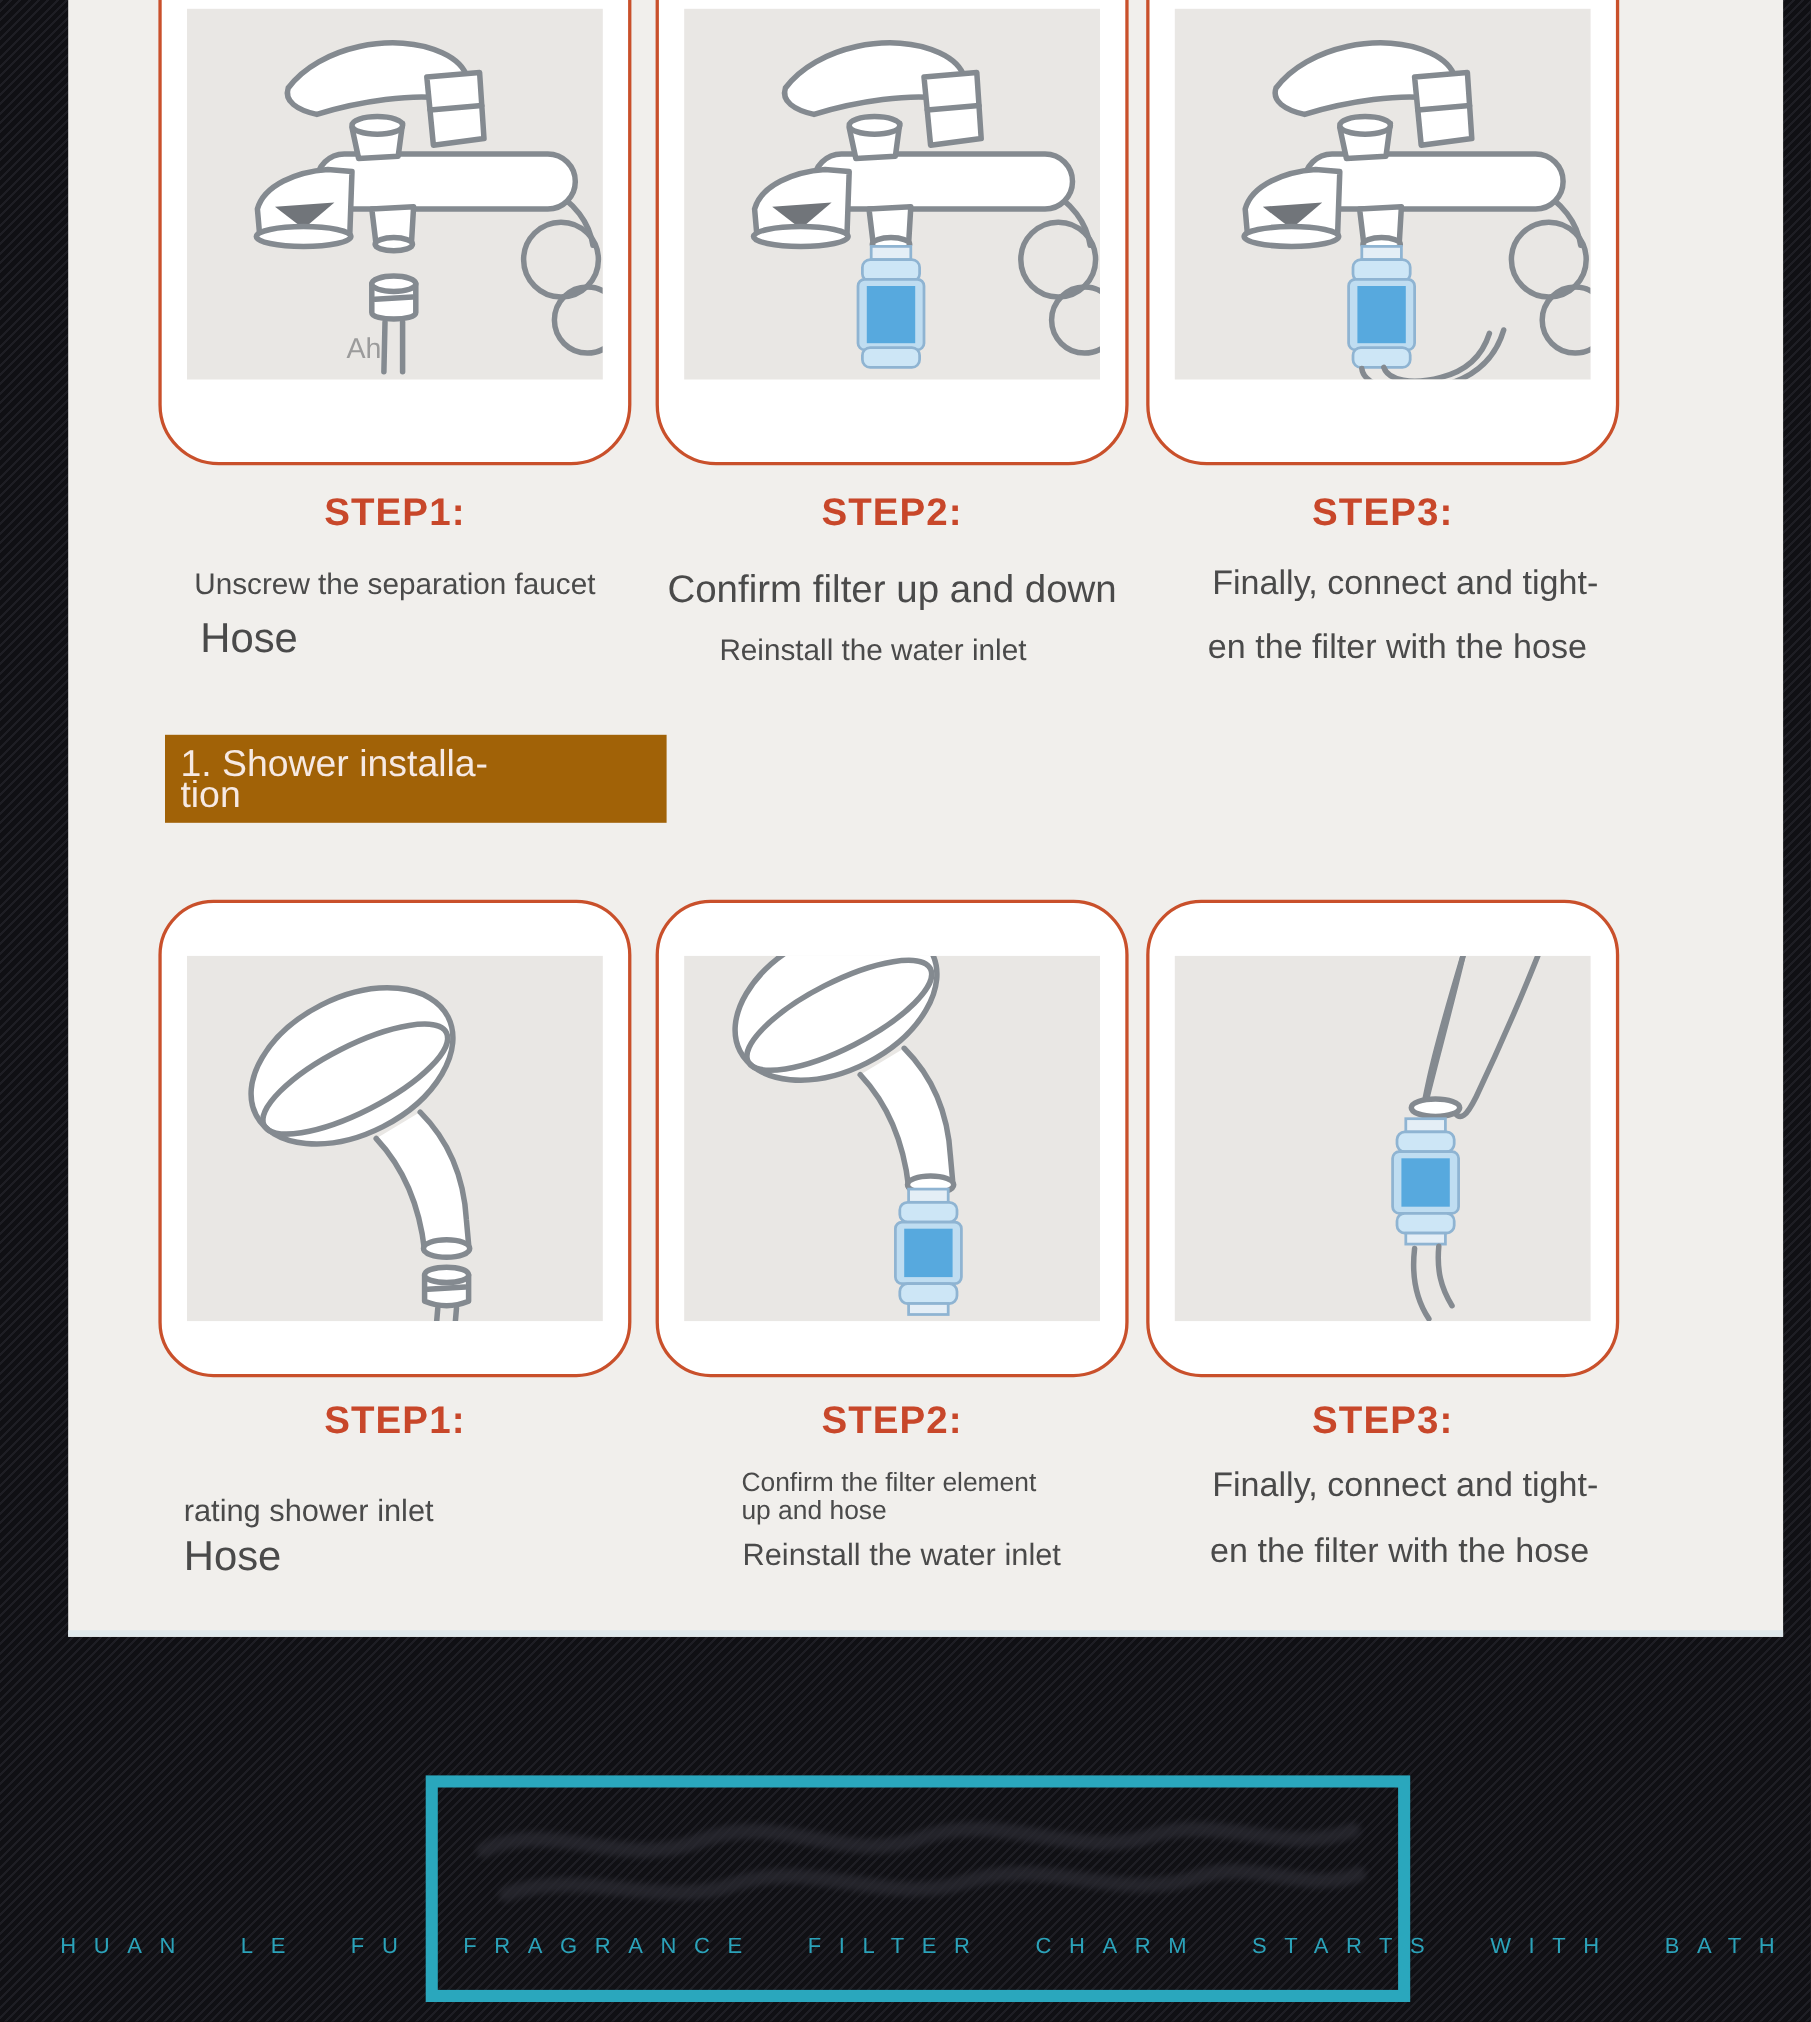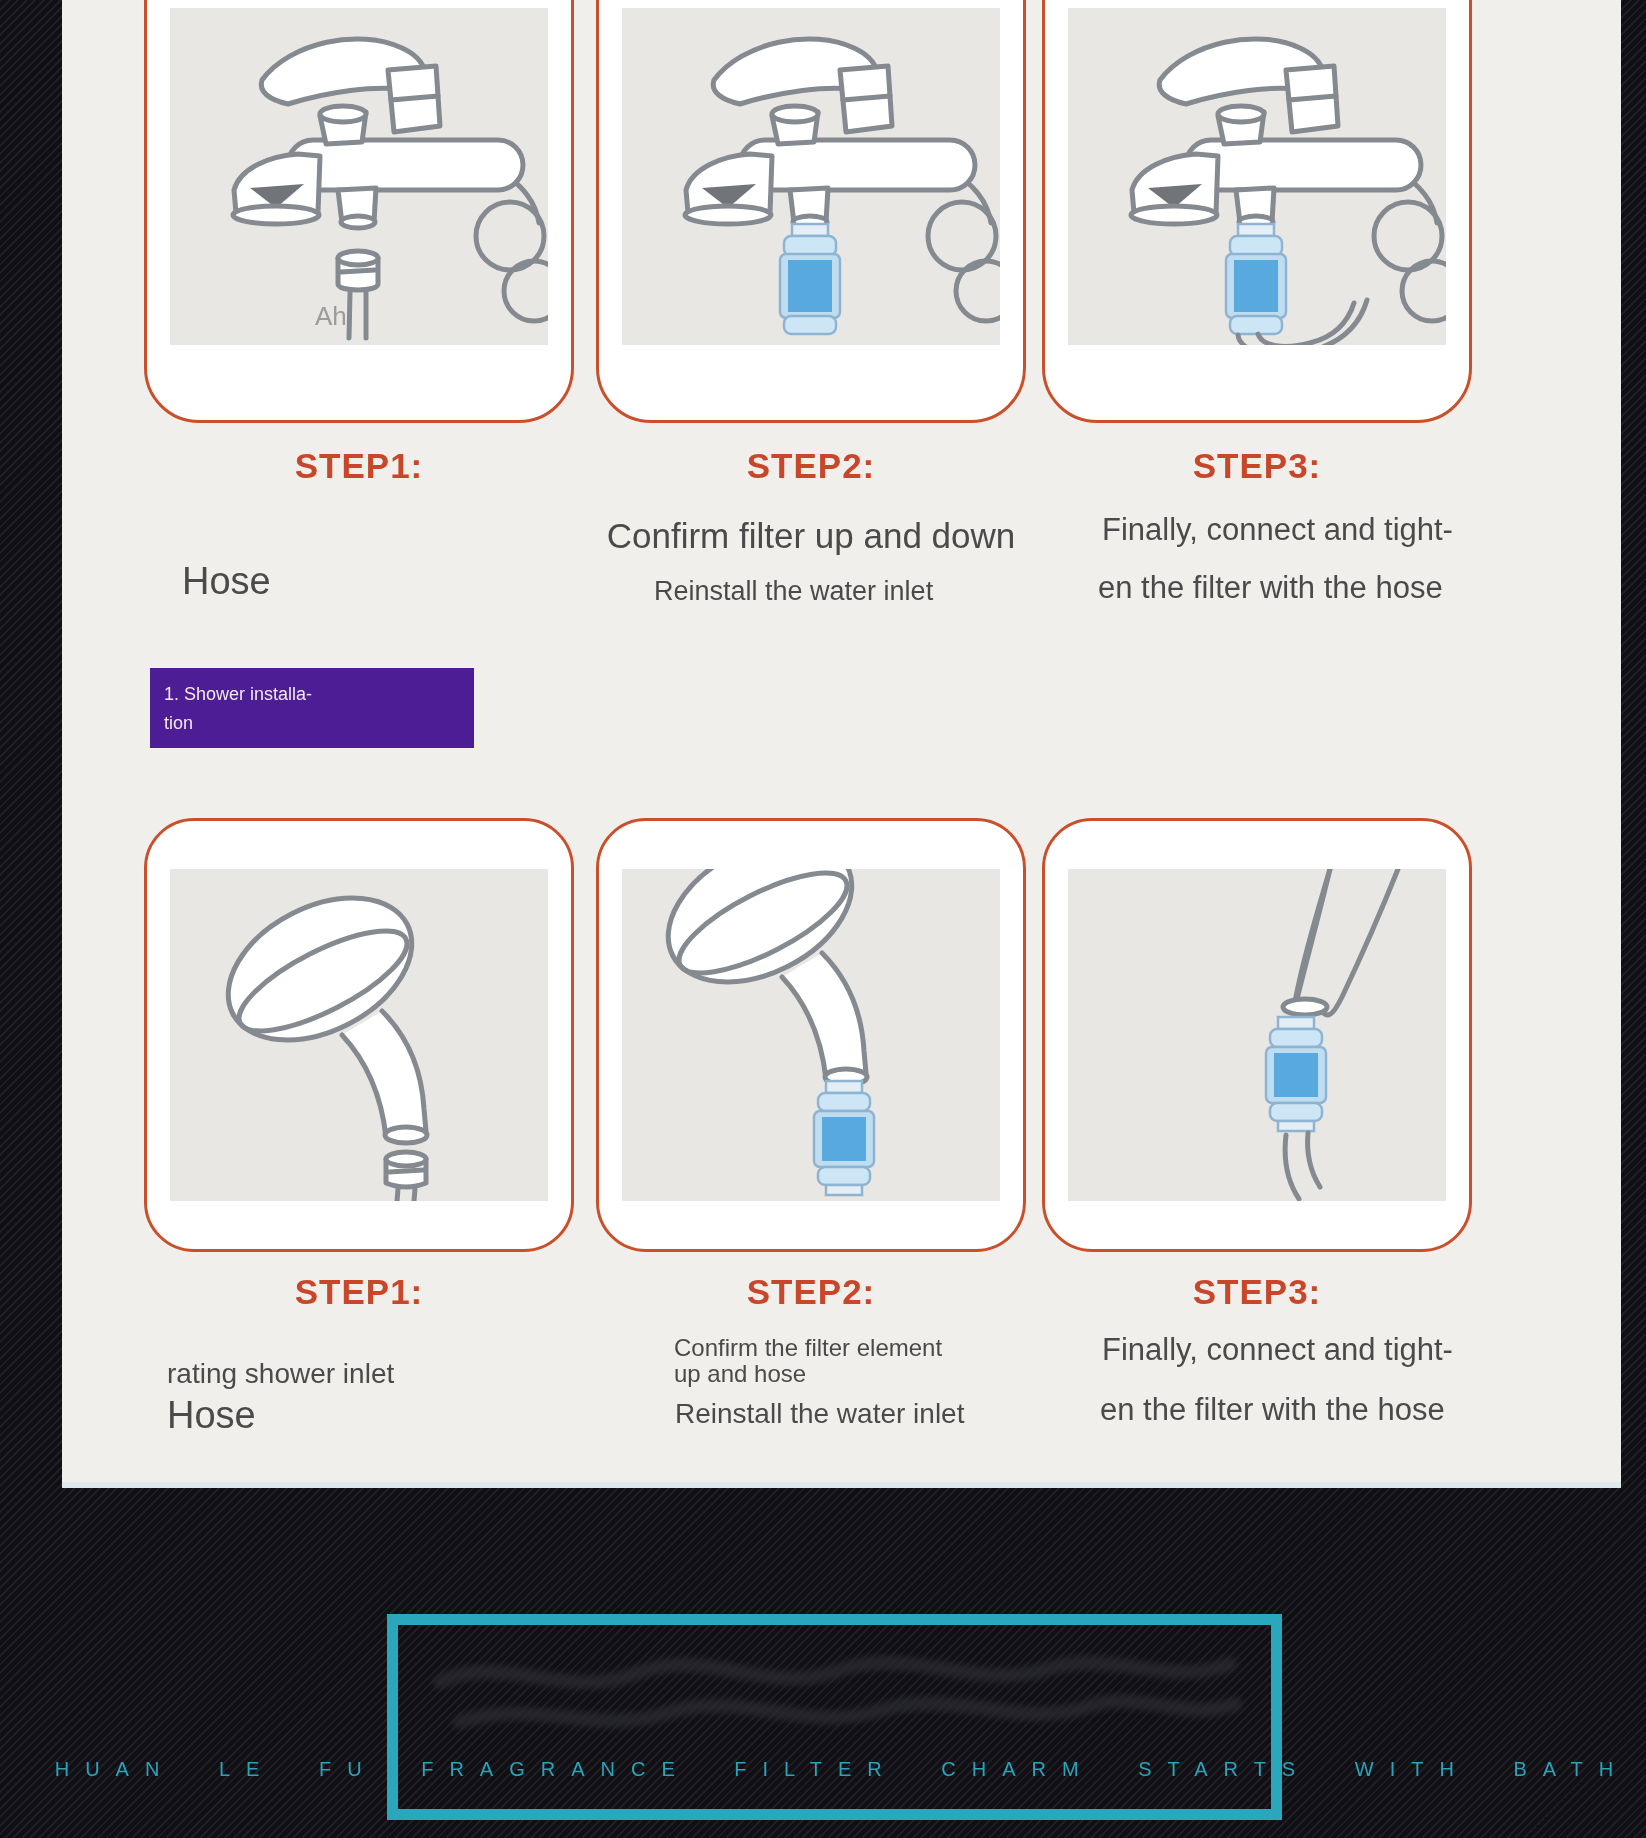--- a/index.html
+++ b/index.html
@@ -17,22 +17,22 @@
   .imgbox{position:absolute;left:23px;right:23px;background:#e9e7e4;overflow:hidden;}
   .r1 .imgbox{top:155px;height:337px;}
   .r2 .imgbox{top:48px;height:332px;}
   svg.art{width:100%;height:100%;display:block;}
   .note{position:absolute;left:145px;top:293px;font-size:26px;color:#9b9b9b;}
   .step-h{position:absolute;width:430px;text-align:center;font-size:35px;
           font-weight:600;letter-spacing:1px;color:#c8472a;white-space:nowrap;}
   .r1h{top:446px;} .r2h{top:1272px;}
   .t{position:absolute;color:#4a4a4a;white-space:nowrap;}
   .ctr{width:430px;text-align:center;}
-  .banner{position:absolute;left:88px;top:668px;width:324px;height:80px;
-          background:#4c1d95;color:#f6e9e3;font-size:18px;line-height:29px;
+  .banner{position:absolute;left:88px;top:668px;width:456px;height:80px;
+          background:#a16207;color:#f6e9e3;font-size:34px;line-height:29px;
           padding:12px 0 0 14px;box-sizing:border-box;}
   .fbox{position:absolute;left:387px;top:1614px;width:895px;height:206px;
         border:11px solid #2aa7bd;box-sizing:border-box;}
   .scribble{position:absolute;left:420px;top:1642px;width:830px;height:105px;
             filter:blur(3px);opacity:.8;}
   .headline{position:absolute;left:387px;width:895px;top:1658px;text-align:center;
             font-size:52px;color:#36abc3;white-space:nowrap;z-index:2;}
   .tagline{position:absolute;left:0;width:1646px;top:1758px;text-align:center;
            font-size:20px;letter-spacing:16px;word-spacing:22px;color:#2ba3ba;
            white-space:nowrap;z-index:3;padding-left:19px;}
@@ -120,20 +120,21 @@
             <path d="M190,326 C194,338 216,342 242,335 C266,329 280,314 286,295"></path>
           </g>
         </svg>
       </div>
     </div>
 
     <div class="step-h r1h colA">STEP1:</div>
     <div class="step-h r1h colB">STEP2:</div>
     <div class="step-h r1h colC">STEP3:</div>
 
+    <div class="t ctr colA" style="top:516px;font-size:27px">Unscrew the separation faucet</div>
     <div class="t" style="left:120px;top:560px;font-size:38px">Hose</div>
 
     <div class="t ctr colB" style="top:516px;font-size:35px">Confirm filter up and down</div>
     <div class="t" style="left:592px;top:576px;font-size:27px">Reinstall the water inlet</div>
 
     <div class="t" style="left:1040px;top:512px;font-size:31px">Finally, connect and tight-</div>
     <div class="t" style="left:1036px;top:570px;font-size:31px">en the filter with the hose</div>
 
     <div class="banner">
       <div>1. Shower installa-</div>

